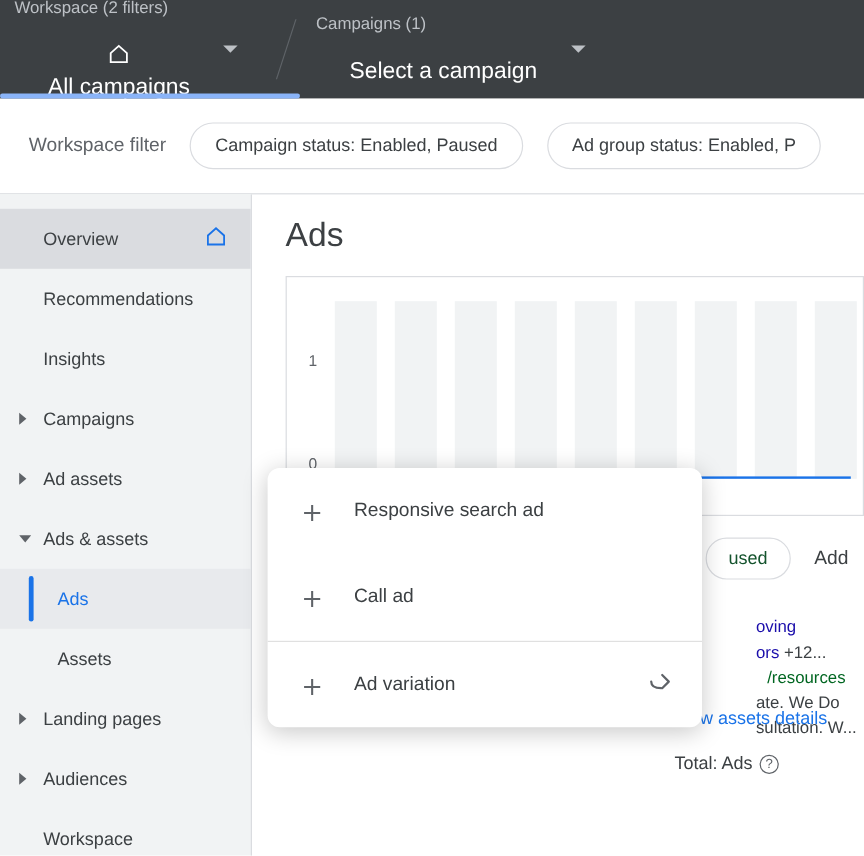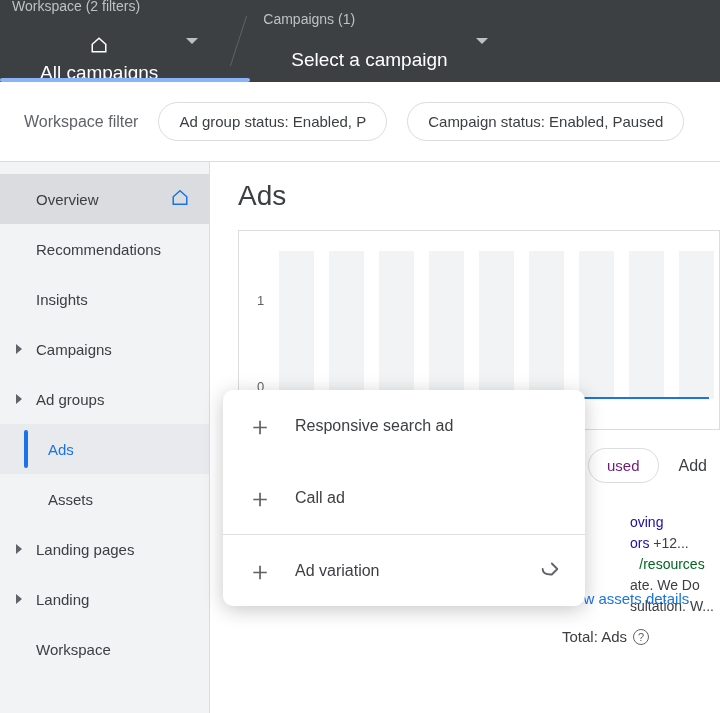--- a/index.html
+++ b/index.html
@@ -164,21 +164,21 @@
     left: 40px; right: 10px; top: 20px; bottom: 30px;
   }
   .xbar { position: absolute; top:0; bottom:0; width: 35px; background: #f1f3f4; }
   .axis-line { position: absolute; left:40px; right:10px; bottom:30px; height:2px; background:#1a73e8; }
   .axis-label { position:absolute; font-size:13px; color:#5f6368; }
   .y1 { left:18px; top:62px; }
   .y0 { left:18px; top:148px; }
   .xdate { left:48px; bottom:8px; }
 
   .filters-below { display:flex; align-items:center; gap:20px; margin-top:18px; padding-left: 350px;}
-  .pill { border:1px solid #dadce0; border-radius:20px; padding:8px 18px; font-size:15px; color:#701a75; }
+  .pill { border:1px solid #dadce0; border-radius:20px; padding:8px 18px; font-size:15px; color:#14532d; }
   .add-label { font-size:16px; color:#3c4043; }
 
   .link-text { color:#1a73e8; font-size:15px; cursor:pointer; }
   .ad-preview { position:absolute; right:6px; top:350px; font-size:14px; line-height:1.5; }
   .ad-preview .blue { color:#1a0dab; }
   .ad-preview .green { color:#006621;text-align:center; }
   .ad-preview .gray { color:#3c4043; }
   .view-assets { position:absolute; left:352px; top:428px; }
   .total-row { position:absolute; left:352px; top:466px; font-size:15px; color:#3c4043; display:flex; align-items:center; gap:6px;}
   .help-ic { width:16px; height:16px; border:1.5px solid #5f6368; border-radius:50%; display:inline-flex; align-items:center; justify-content:center; font-size:11px; color:#5f6368;}
@@ -230,22 +230,22 @@
     <span class="main">
       <span>Select a campaign</span>
     </span>
     <span class="caret"></span>
   </div>
   <div class="top-progress"></div>
 </div>
 
 <div class="filter-row">
   <span class="filter-label">Workspace filter</span>
+  <span class="chip">Campaign status: Enabled, Paused</span>
   <span class="chip">Ad group status: Enabled, P</span>
-  <span class="chip">Campaign status: Enabled, Paused</span>
 </div>
 
 <div class="body">
 
   <div class="sidebar">
     <div class="side-item active">
       <span>Overview</span>
       <span class="right-ic">
         <svg width="18" height="18" viewBox="0 0 24 24" fill="none" stroke="#1a73e8" stroke-width="2">
             <path d="M3 11 L12 3 L21 11 V21 H3 Z"></path>
@@ -255,33 +255,36 @@
     <div class="side-item">
       <span>Recommendations</span>
     </div>
     <div class="side-item">
       <span>Insights</span>
     </div>
     <div class="side-item has-caret">
       <span>Campaigns</span>
     </div>
     <div class="side-item has-caret">
-      <span>Ad groups</span>
+      <span>Ad assets</span>
+    </div>
+    <div class="side-item has-caret expanded">
+      <span>Ads &amp; assets</span>
     </div>
     <div class="side-sub selected">
       <span>Ads</span>
     </div>
     <div class="side-sub">
       <span>Assets</span>
     </div>
     <div class="side-item has-caret">
       <span>Landing pages</span>
     </div>
     <div class="side-item has-caret">
-      <span>Landing</span>
+      <span>Audiences</span>
     </div>
     <div class="side-item">
       <span>Workspace</span>
     </div>
   </div>
 
   <div class="main">
     <div class="page-title">Ads</div>
 
     <div class="chart-card">

